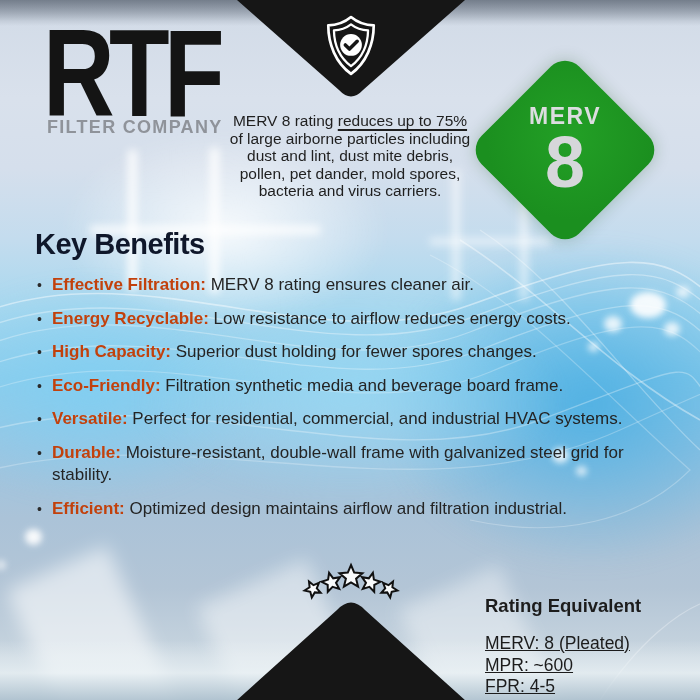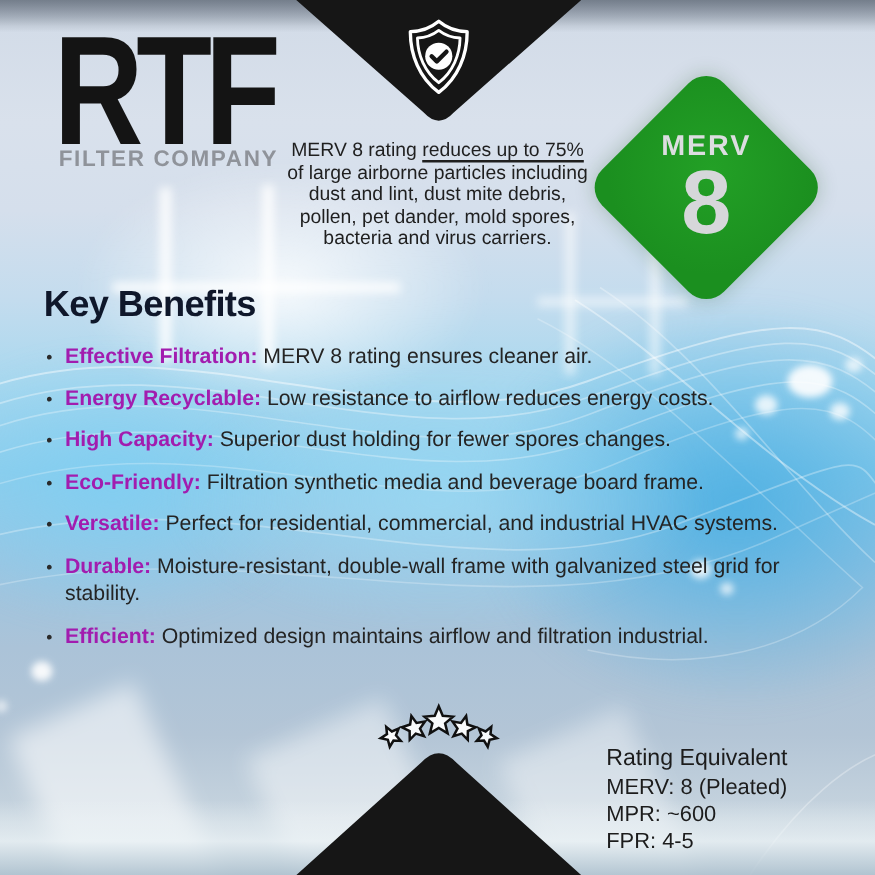--- a/index.html
+++ b/index.html
@@ -99,28 +99,28 @@
   .benefits-list{
     position:absolute; left:35px; top:274px; width:632px;
     list-style:none; margin:0; padding:0;
   }
   .benefit-item{
     position:relative; padding-left:17px; margin-bottom:11px;
     font-size:17px; line-height:22.5px; color:#242424;
   }
   .benefit-item:nth-child(6){max-width:600px;}
   .bullet-dot{position:absolute; left:2px; top:0; font-size:14px; color:#2a2a2a;}
-  .benefit-label{font-weight:bold; color:#a21caf;}
+  .benefit-label{font-weight:bold; color:#c2410c;}
   
   .mountain-svg,.stars-svg{position:absolute; pointer-events:none;}
   .rating{
     position:absolute; left:485px; top:595px; color:#1c1c1c;
   }
-  .rating-heading{font-size:18.5px; font-weight:normal; margin-bottom:2px;}
-  .rating-line{font-size:17.5px; line-height:21.5px;}
+  .rating-heading{font-size:18.5px; font-weight:bold; margin-bottom:16px;}
+  .rating-line{font-size:17.5px; line-height:21.5px;text-decoration:underline;}
 </style>
 </head>
 <body>
 
 <div class="poster">
 
   <div class="bg-base"></div>
   <div class="bg-glow glow-window"></div>
   <div class="bg-glow glow-cyan-right"></div>
   <div class="bg-glow glow-cyan-left"></div>

